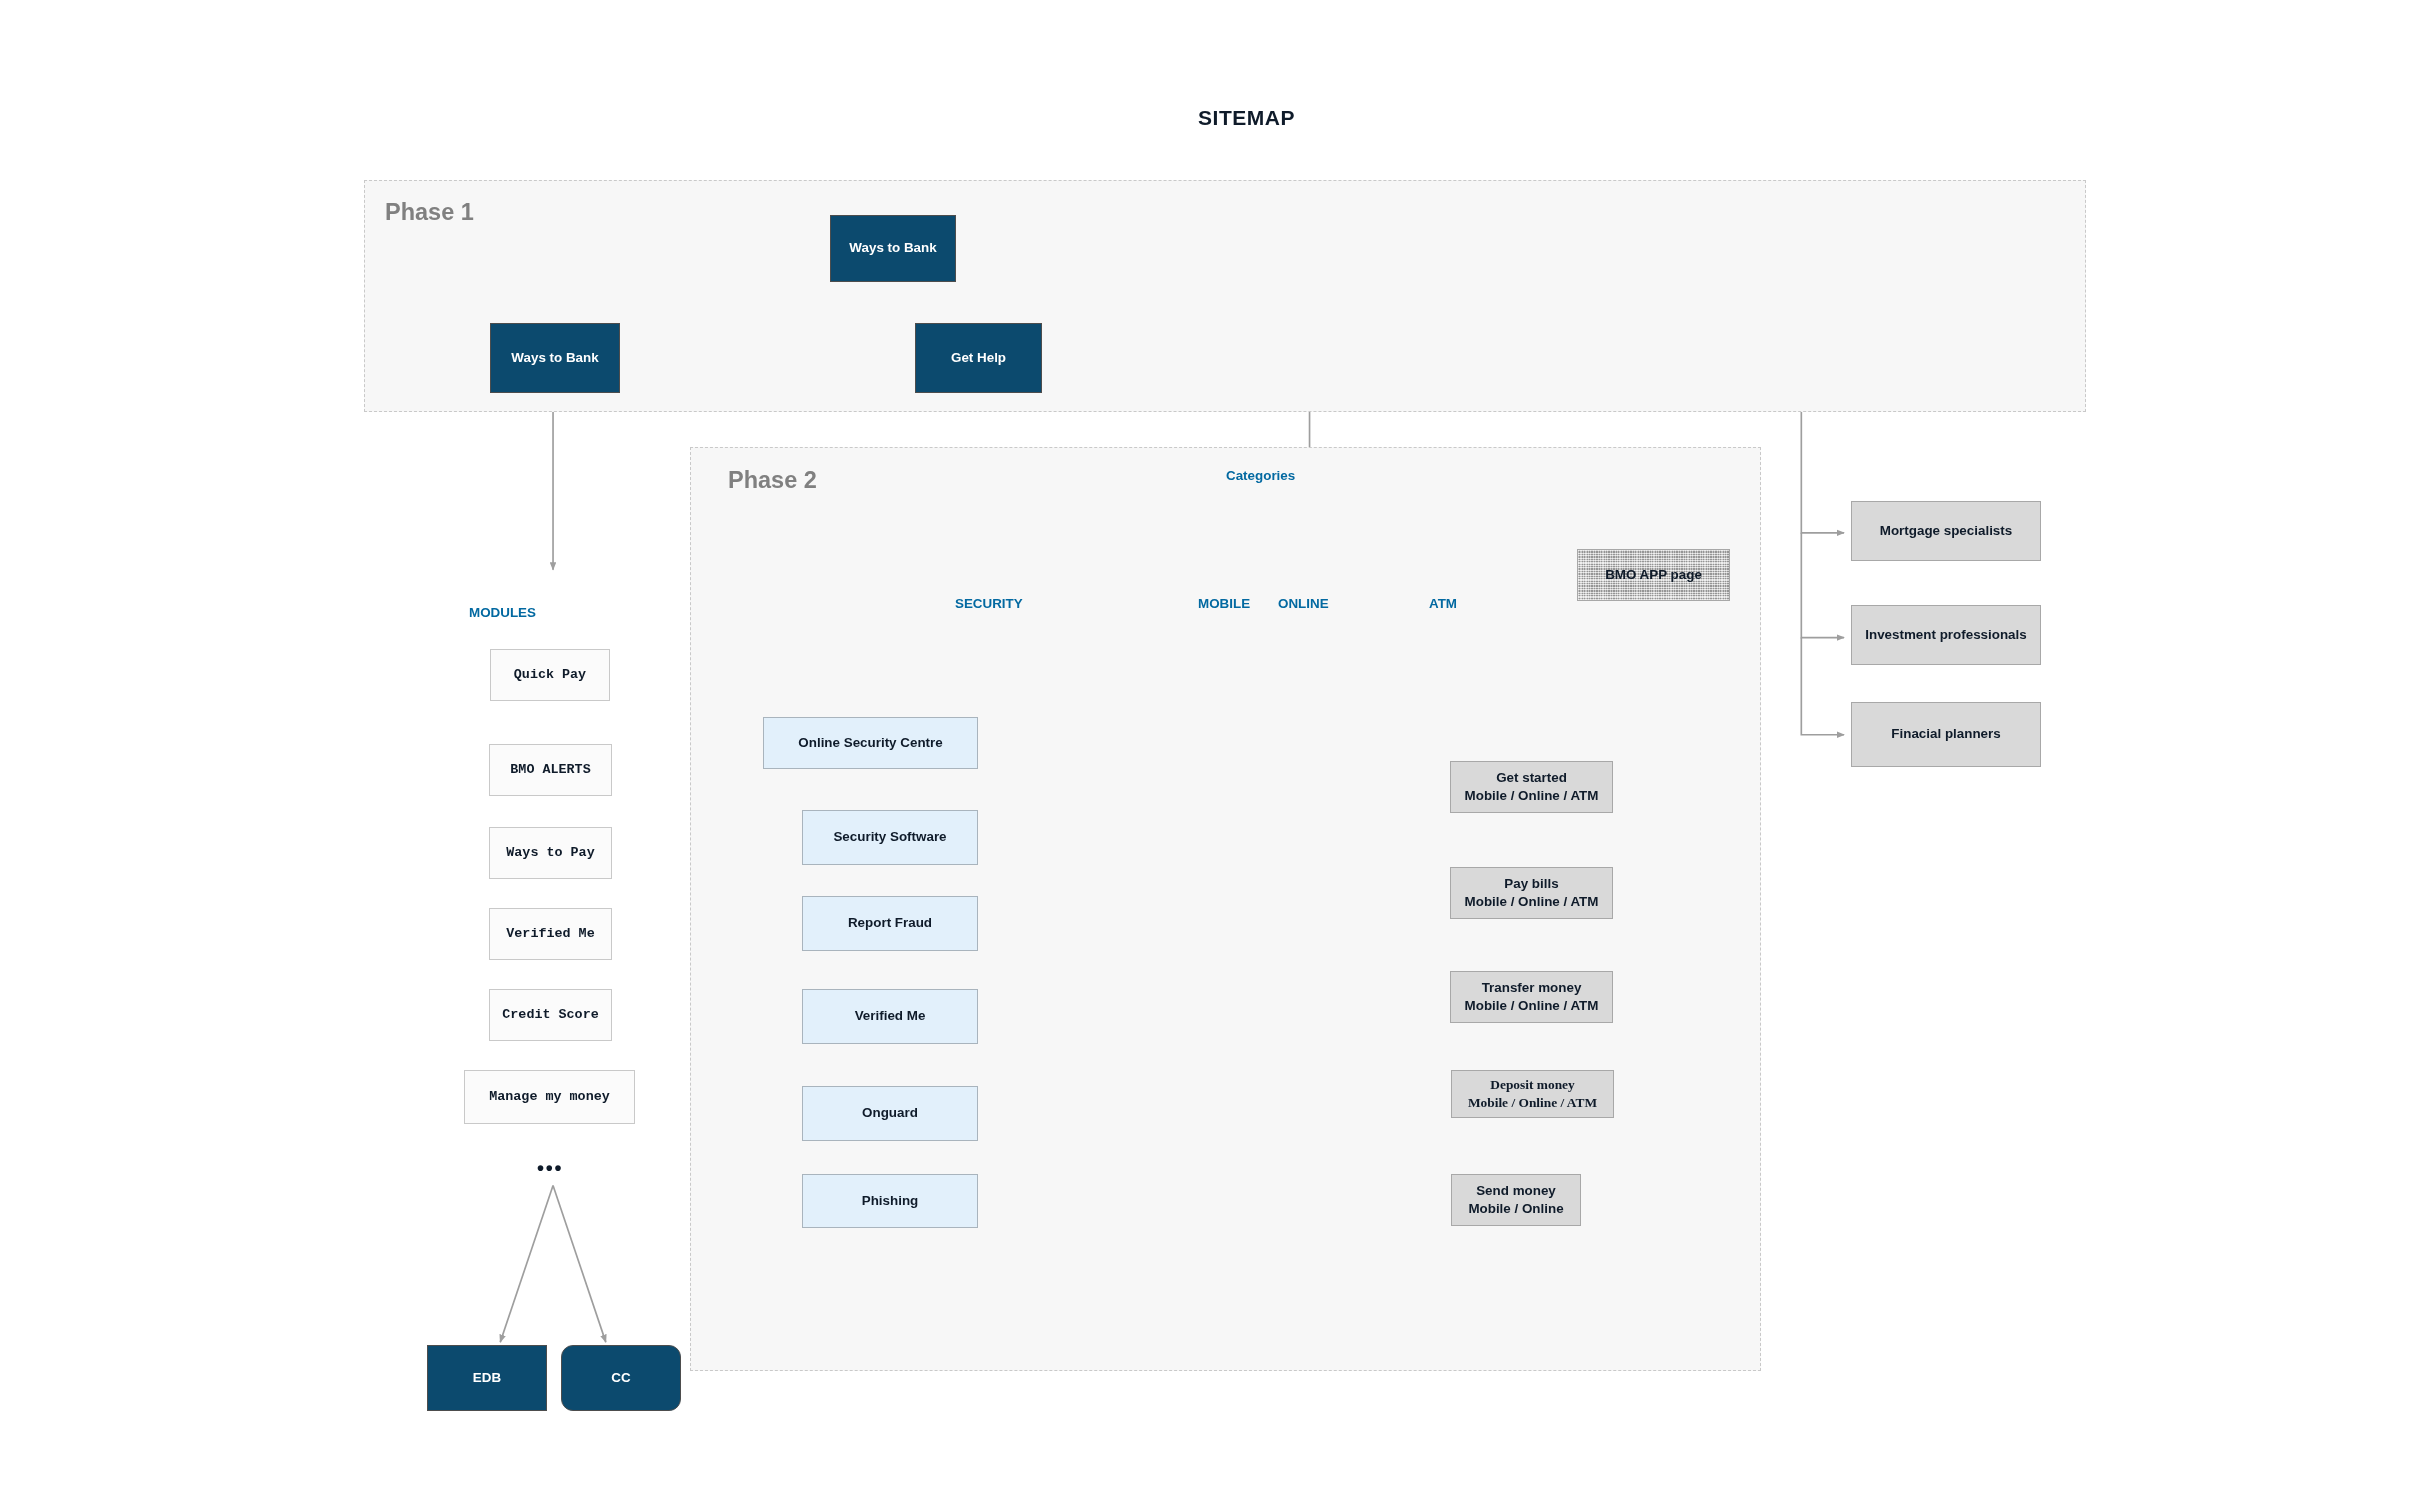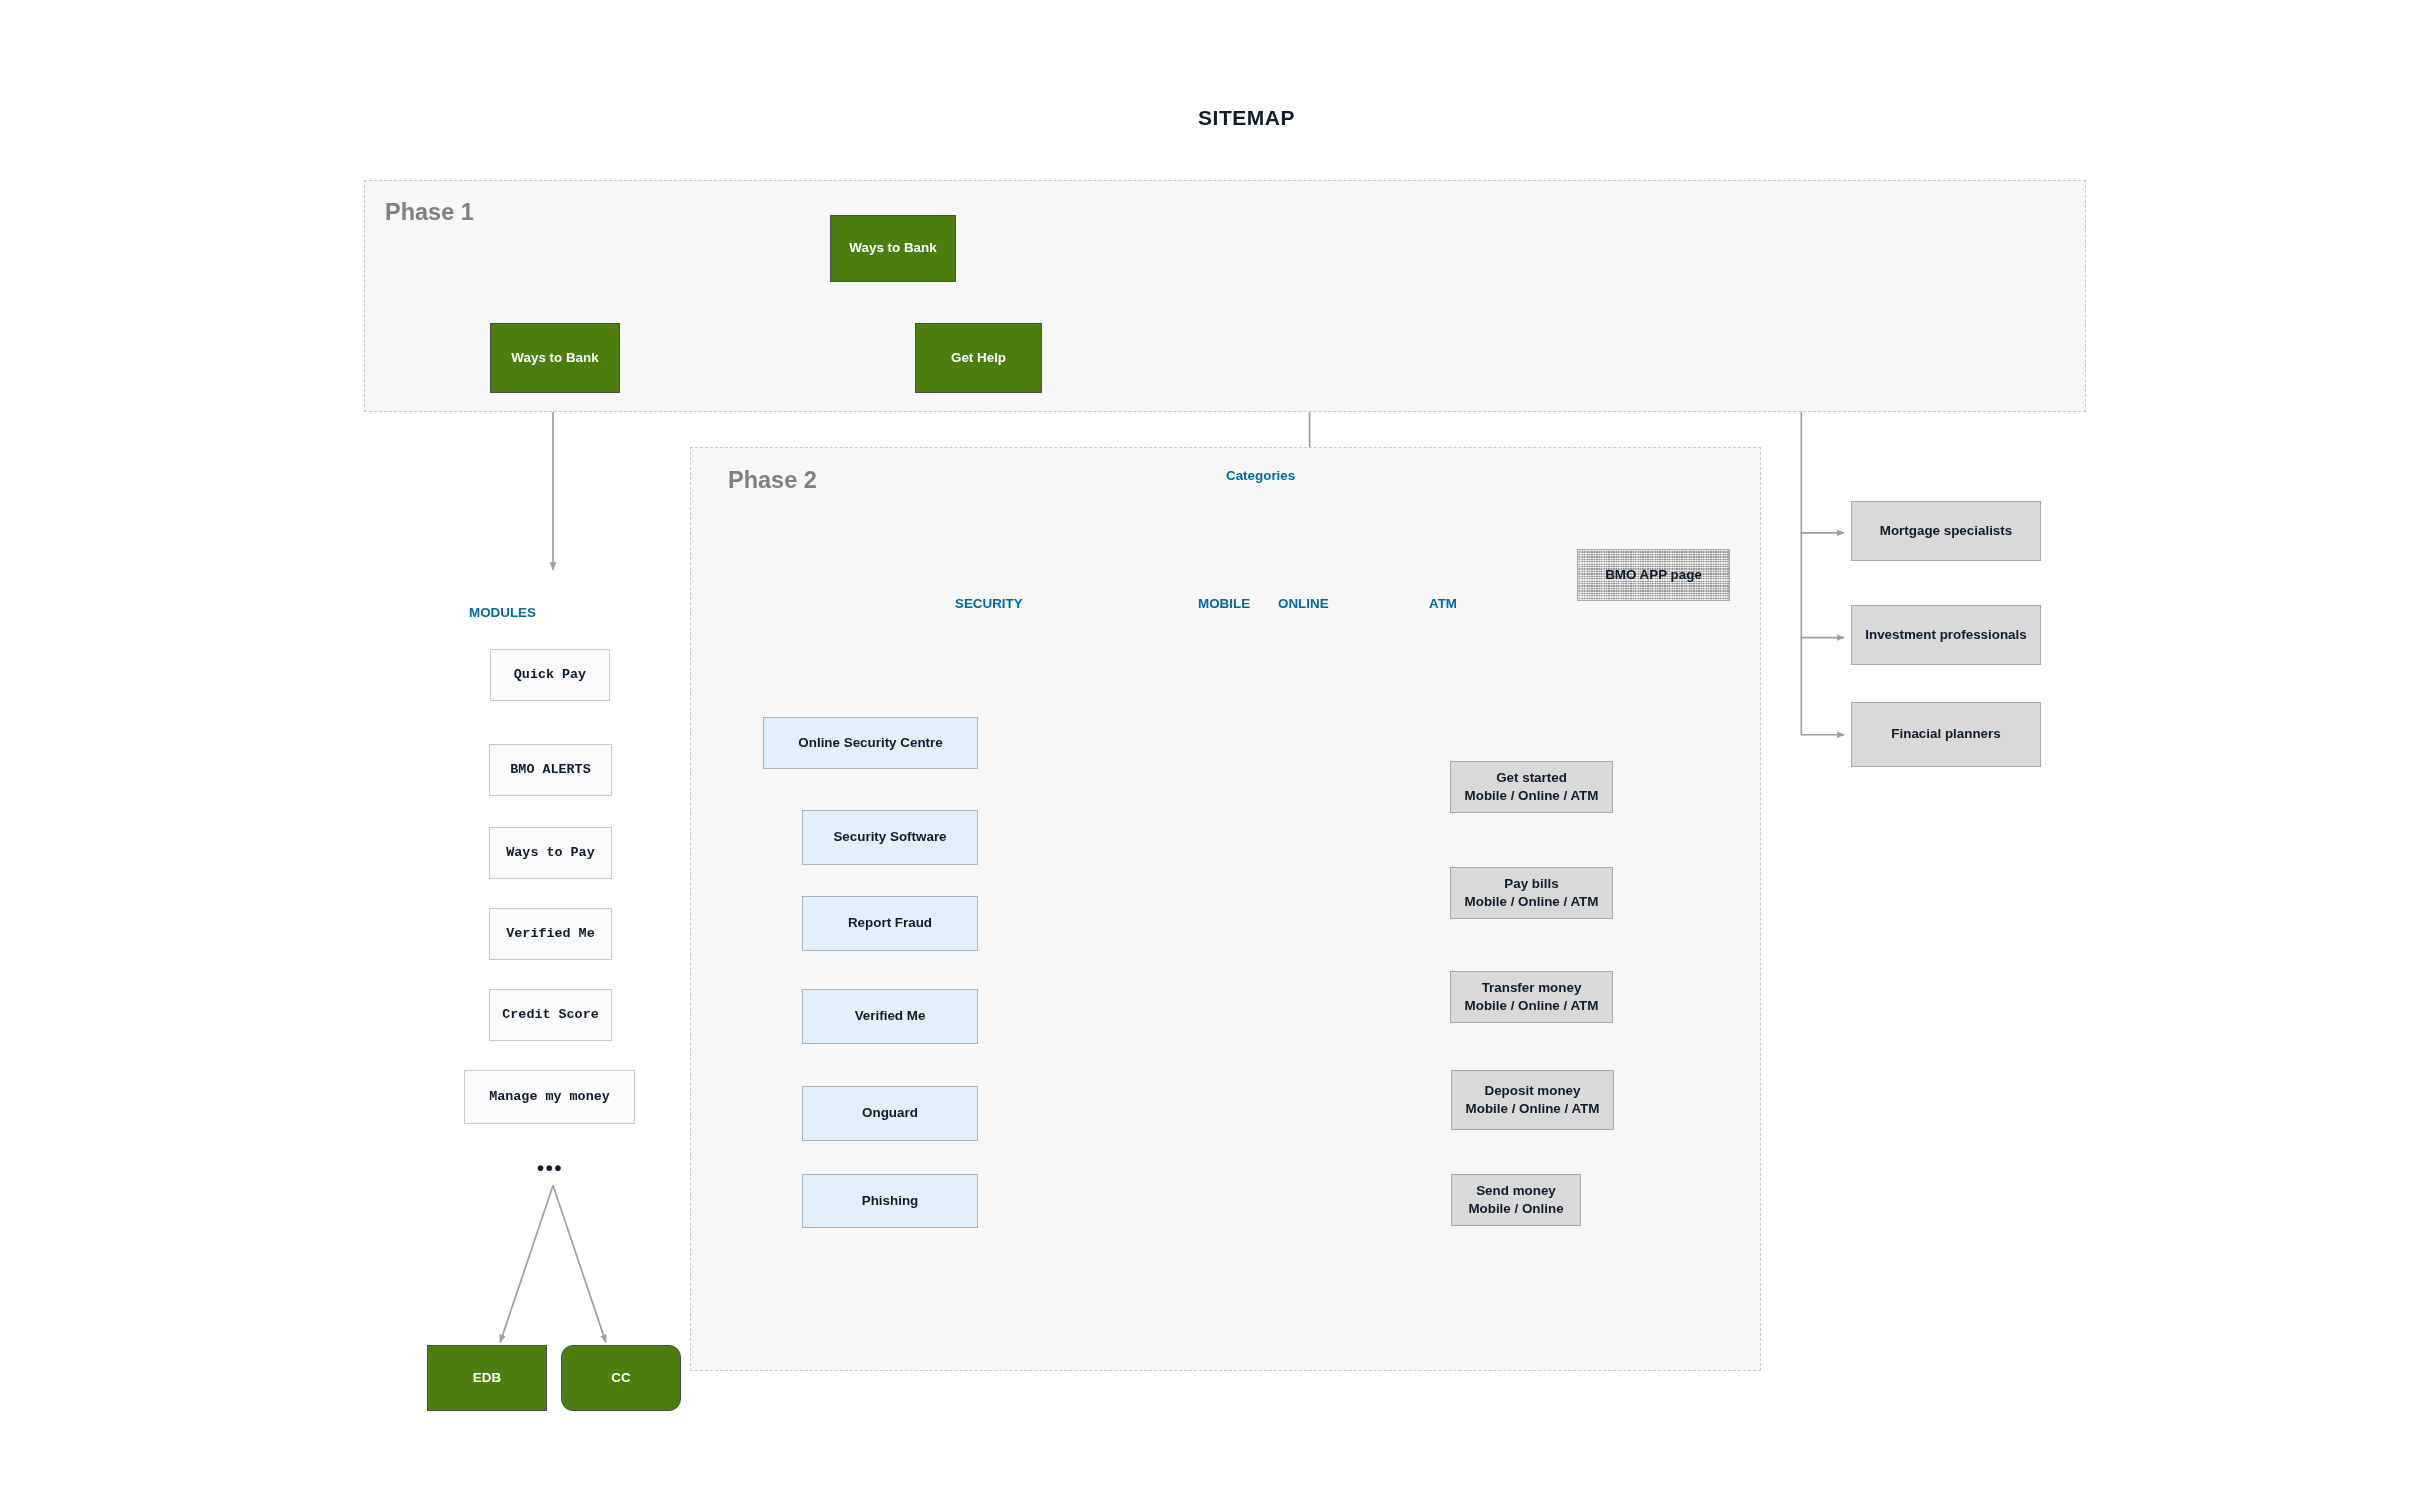--- a/index.html
+++ b/index.html
@@ -33,21 +33,21 @@
 
   .node{
     position:absolute;
     box-sizing:border-box;
     display:flex;align-items:center;justify-content:center;
     text-align:center;
     font-size:13.4px;font-weight:bold;
     line-height:1.35;
     padding:3.4px 5px;
   }
-  .node.dark{background:#4d7c0f;color:#ffffff;border:0.8px solid #4d4d4d;}
+  .node.dark{background:#0c4a6e;color:#ffffff;border:0.8px solid #4d4d4d;}
   .node.module{background:#fbfbfb;color:#0f1b2a;border:0.8px solid #c9c9c9;font-family:Liberation Mono, monospace;}
   .node.blue{background:#e2f0fb;color:#0f1b2a;border:0.8px solid #a9b4bd;}
   .node.grey{background:#d9d9d9;color:#0f1b2a;border:0.8px solid #a8a8a8;}
   .node.noisy{
     color:#0f1b2a;border:0.8px solid #a8a8a8;
     background-color:#bdbdbd;
     background-image:
       repeating-linear-gradient(0deg,rgba(255,255,255,.55) 0 0.8px,rgba(0,0,0,.10) 0.8px 1.7px),
       repeating-linear-gradient(90deg,rgba(255,255,255,.45) 0 0.8px,rgba(0,0,0,.12) 0.8px 1.7px);
   }
@@ -209,21 +209,21 @@
     <span class="l2">Mobile / Online / ATM</span>
   </div>
   <div class="node grey" style="left:1450px;top:867px;width:163px;height:52px;flex-direction:column;">
     <span>Pay bills</span>
     <span class="l2">Mobile / Online / ATM</span>
   </div>
   <div class="node grey" style="left:1450px;top:971px;width:163px;height:52px;flex-direction:column;">
     <span>Transfer money</span>
     <span class="l2">Mobile / Online / ATM</span>
   </div>
-  <div class="node grey" style="left:1451px;top:1070px;width:163px;height:60px;flex-direction:column;">
+  <div class="node grey" style="left:1451px;top:1070px;width:163px;height:48px;flex-direction:column;font-family:Liberation Serif, serif;">
     <span>Deposit money</span>
     <span class="l2">Mobile / Online / ATM</span>
   </div>
   <div class="node grey" style="left:1451px;top:1174px;width:130px;height:52px;flex-direction:column;">
     <span>Send money</span>
     <span class="l2">Mobile / Online</span>
   </div>
 
   <div class="node grey" style="left:1851px;top:501px;width:190px;height:60px;">
     <span>Mortgage specialists</span>

